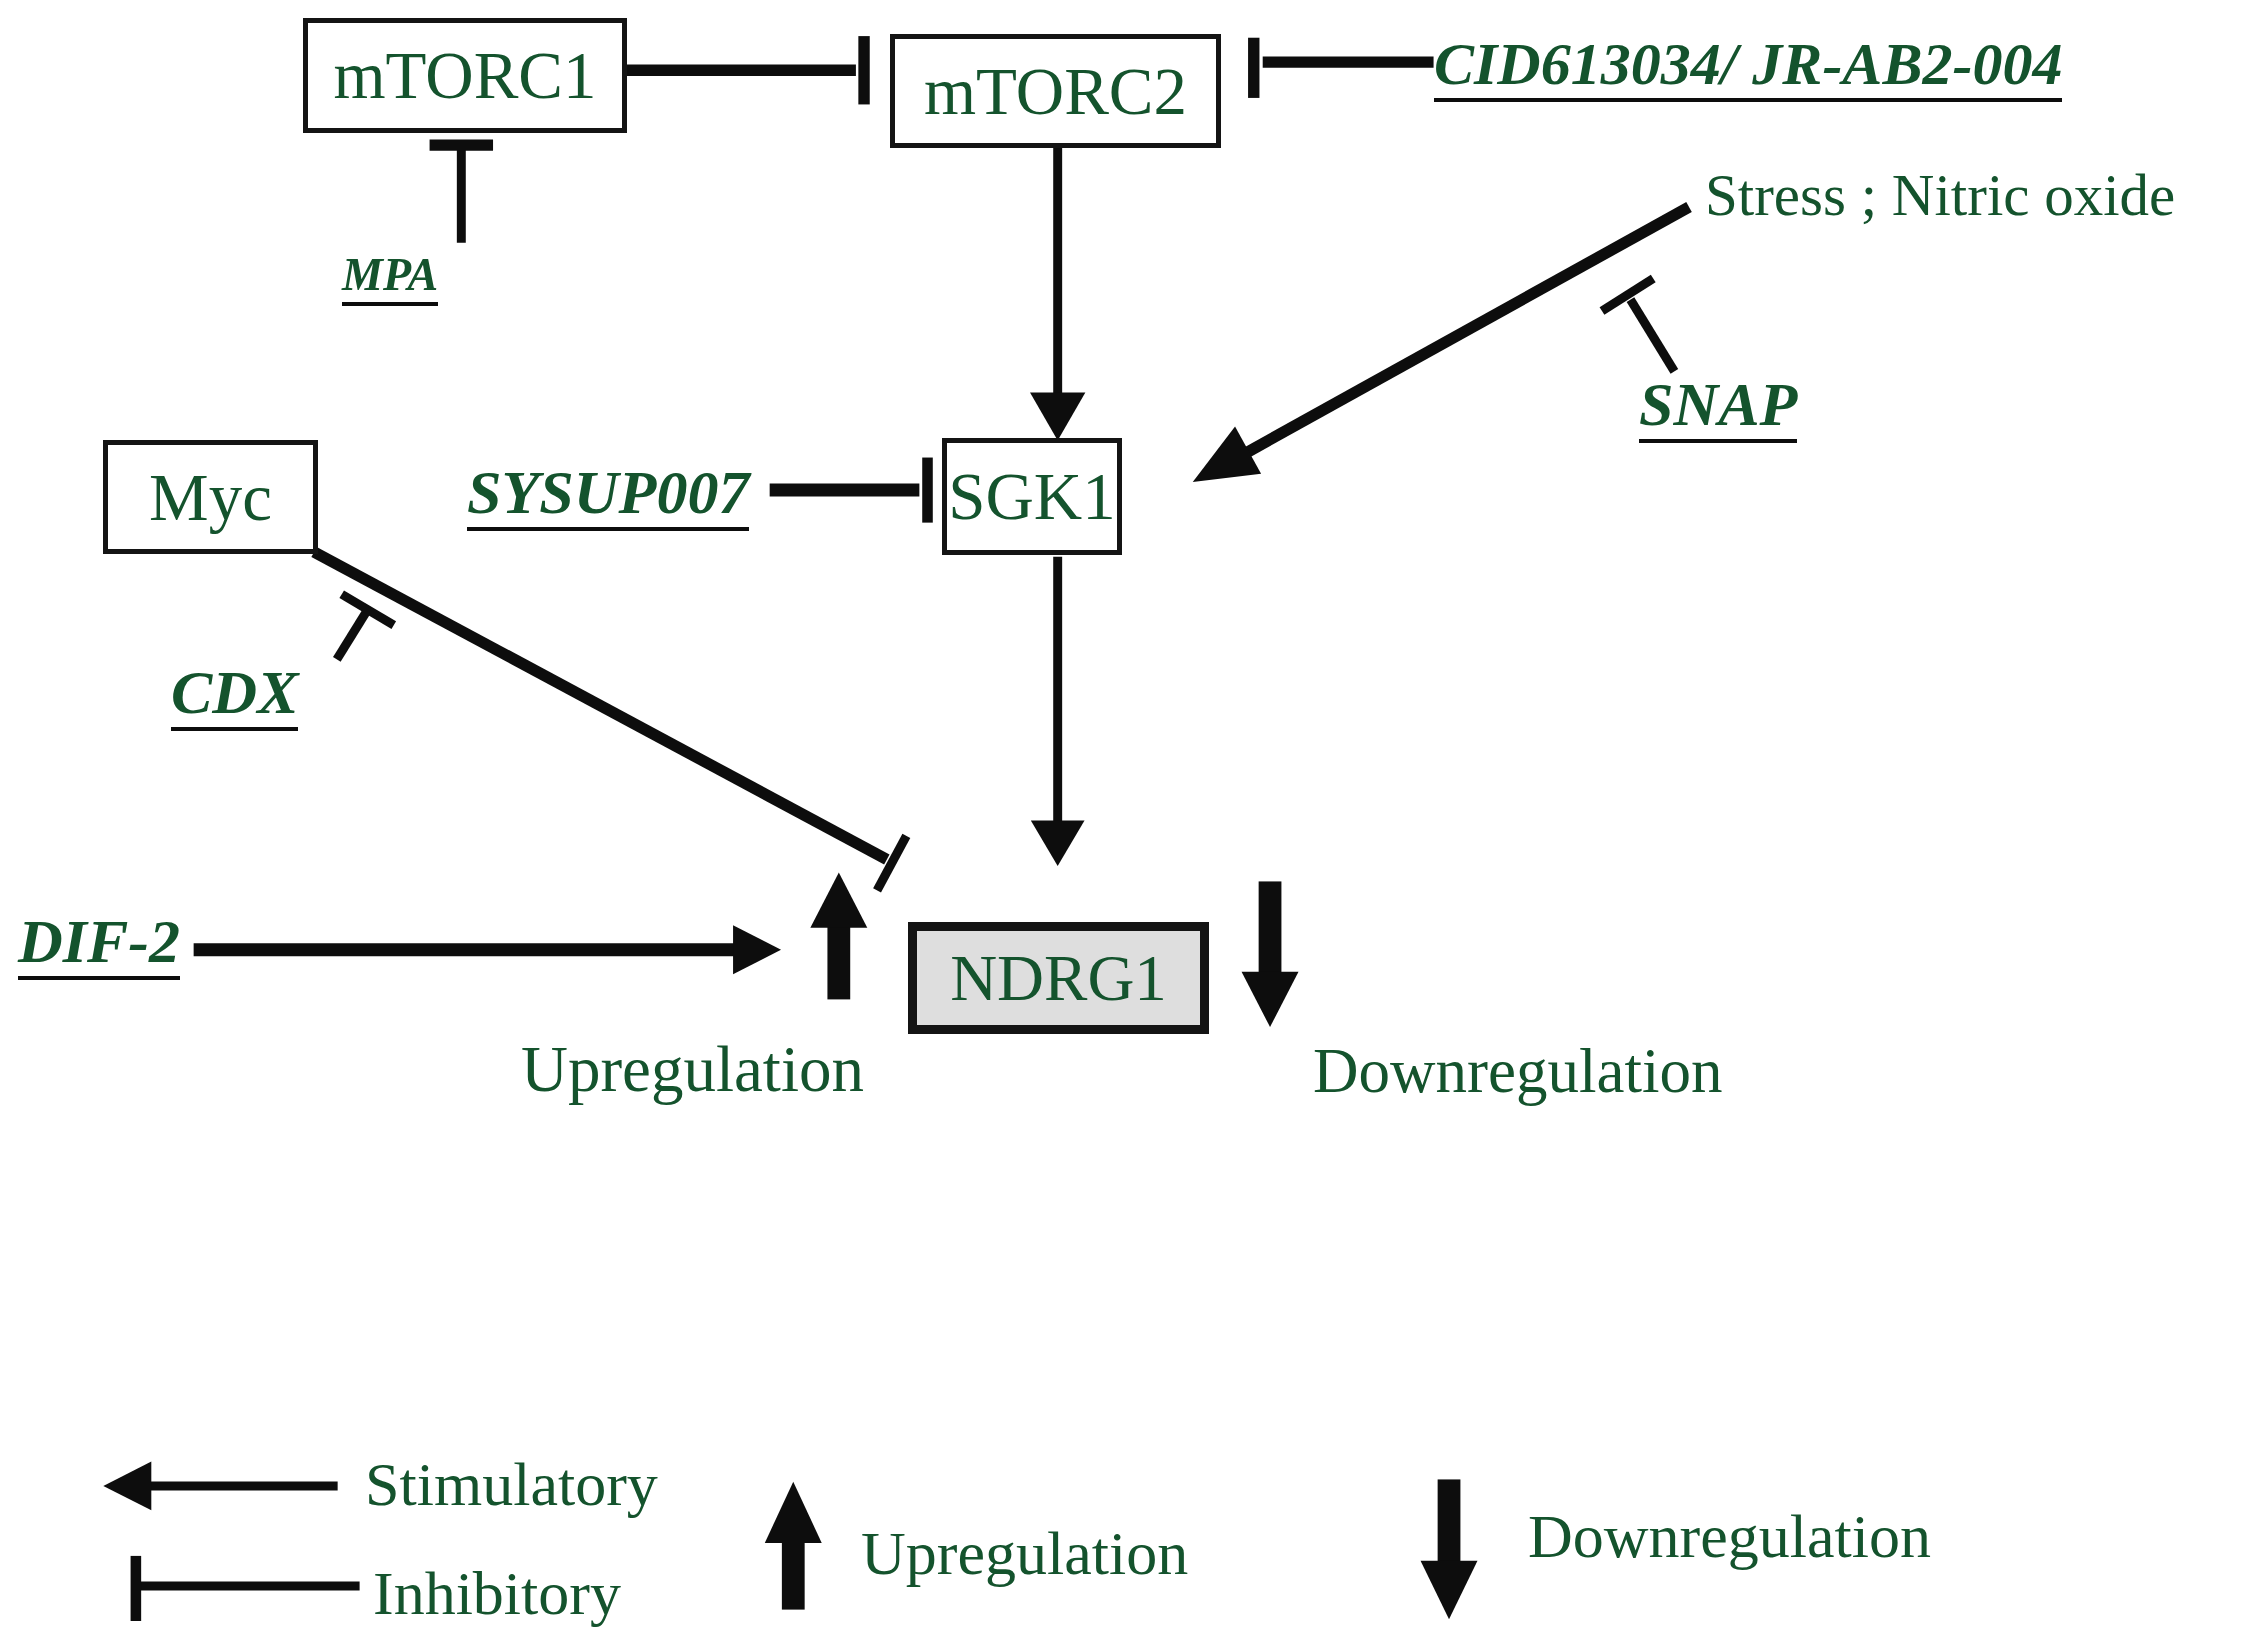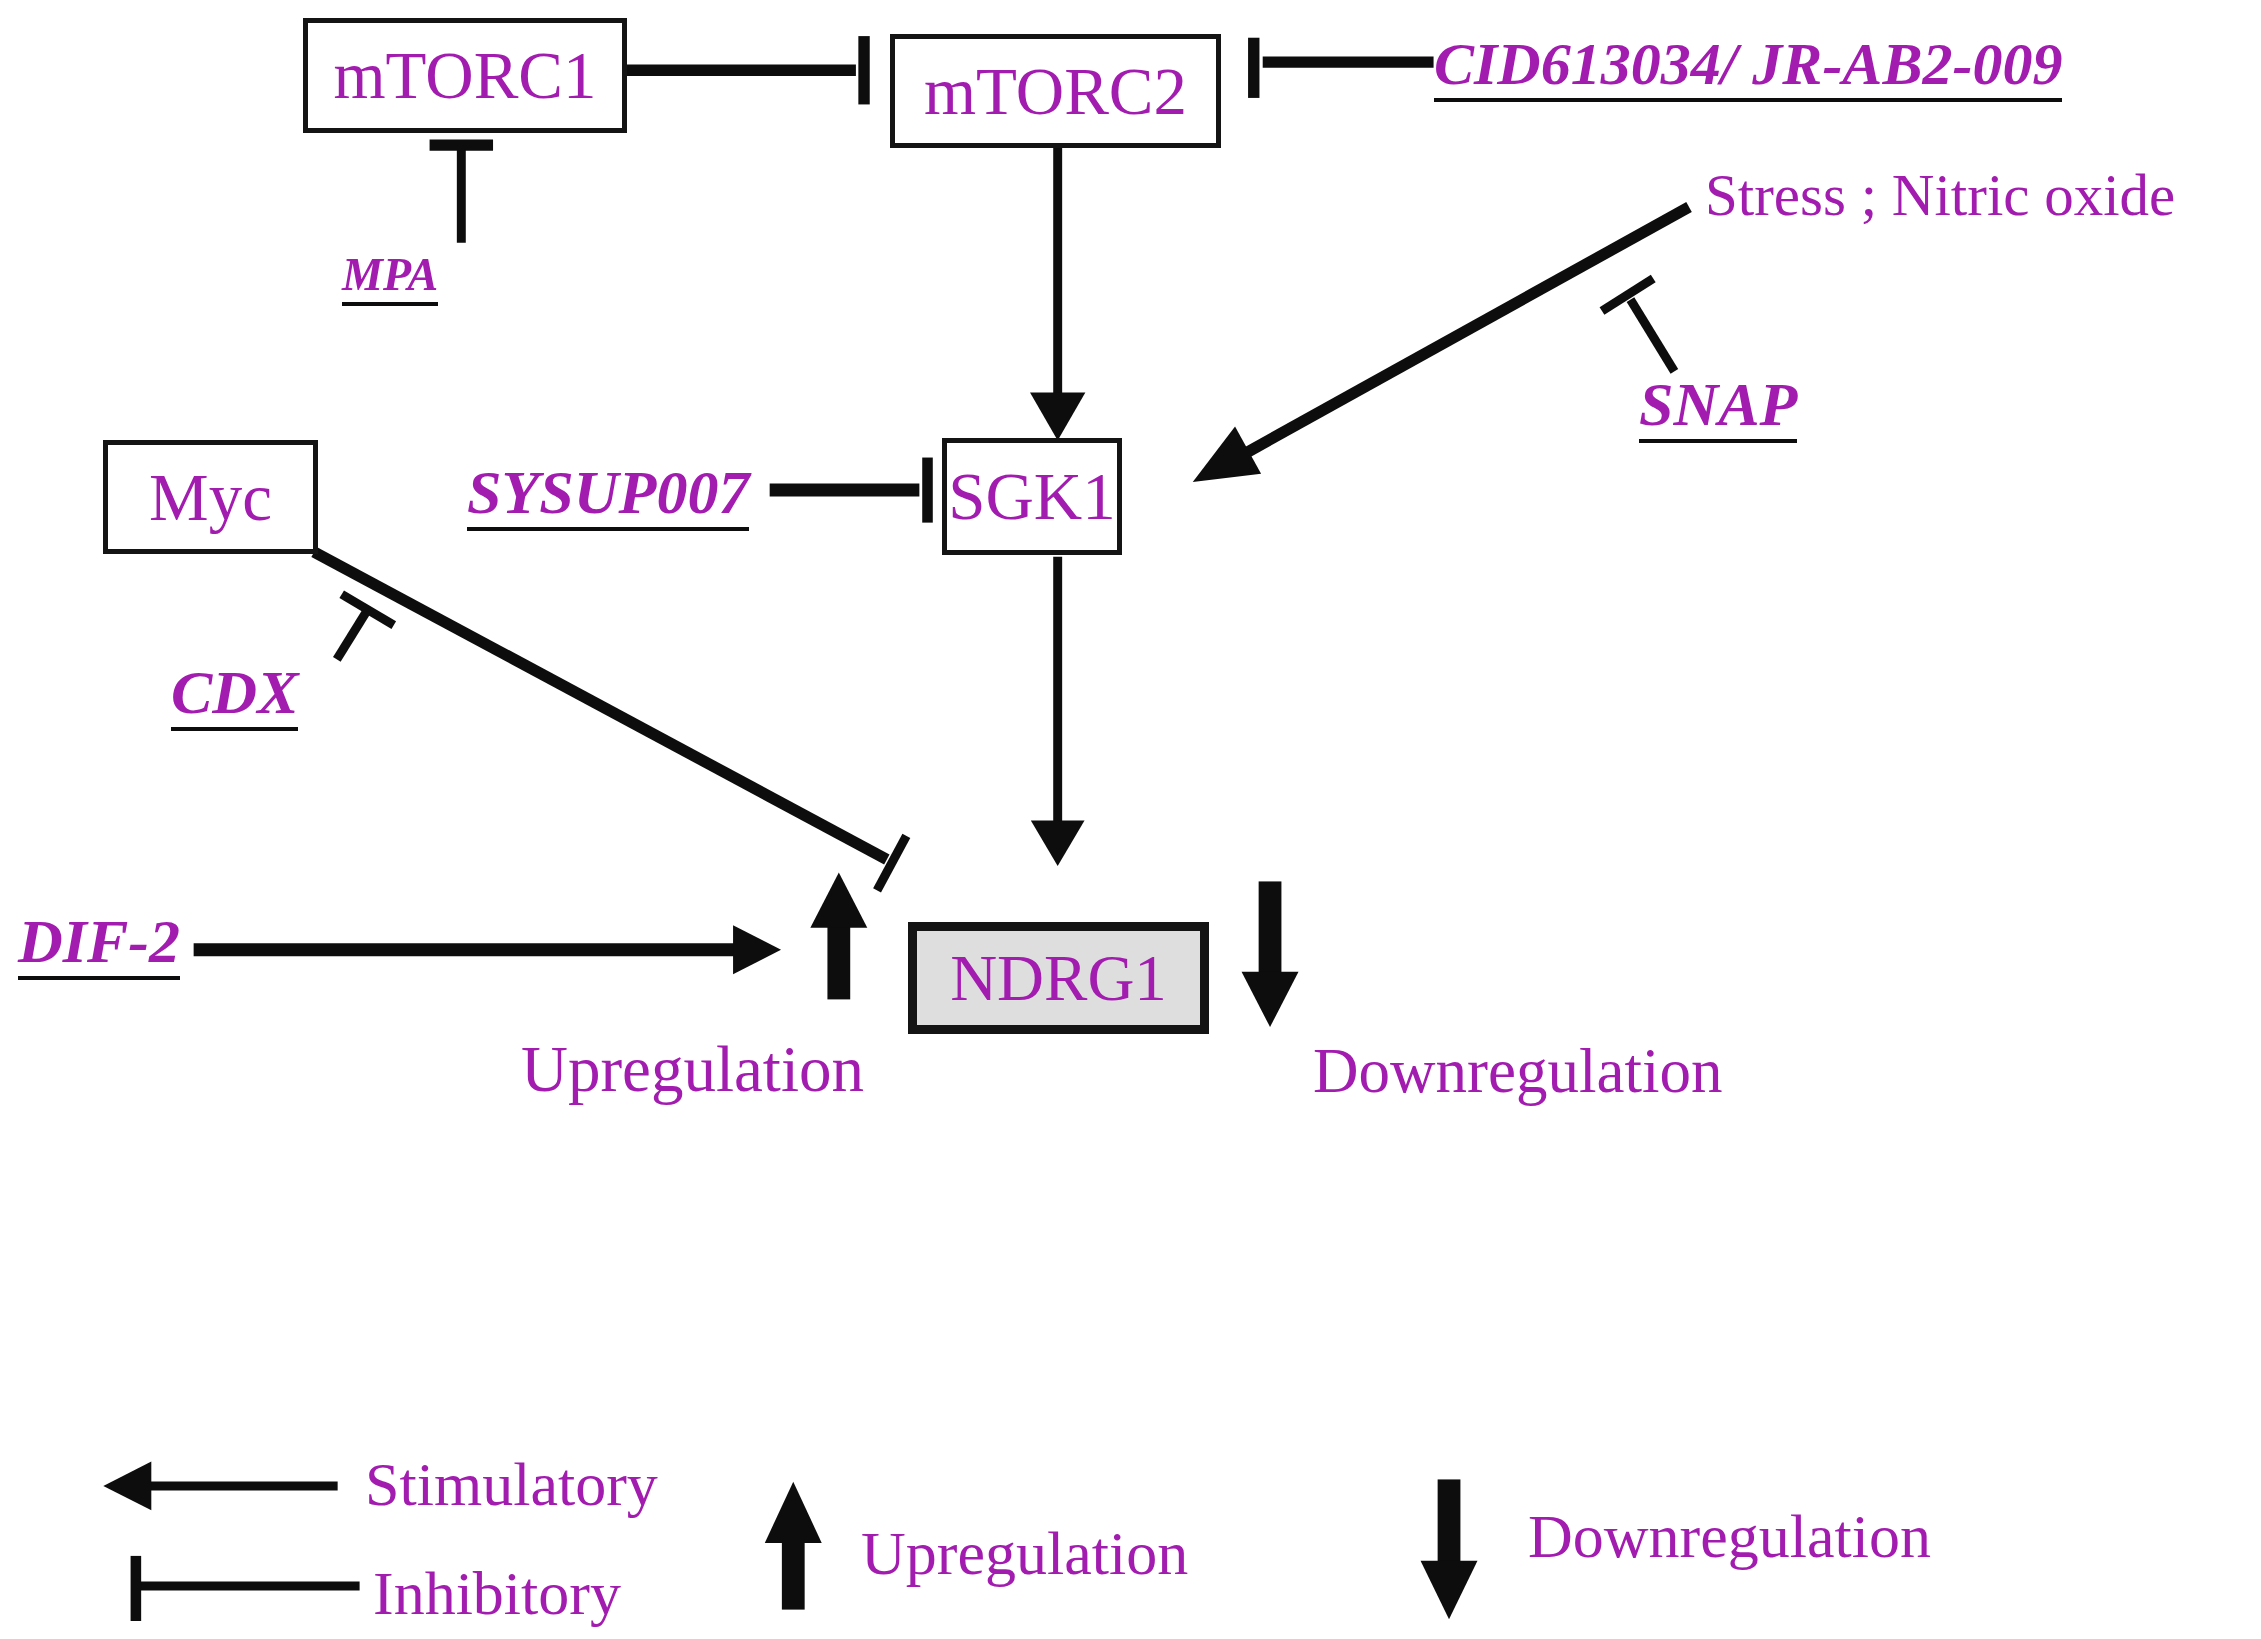--- a/index.html
+++ b/index.html
@@ -2,21 +2,21 @@
 <html style="font-size:13px"><head>
 <meta charset="utf-8">
 <style>
   html, body { margin: 0; padding: 0; background: #ffffff; }
   .canvas {
     position: relative;
     width: 2261px;
     height: 1640px;
     background: #ffffff;
     font-family: "Liberation Serif", "DejaVu Serif", serif;
-    color: #a21caf;
+    color: #14532d;
     overflow: hidden;
   }
   svg.wires {
     position: absolute;
     left: 0; top: 0;
     width: 2261px; height: 1640px;
   }
   svg.wires line { stroke: #0d0d0d; }
   svg.wires polygon, svg.wires rect { fill: #0d0d0d; }
   .node {
@@ -148,21 +148,21 @@
     <span>SGK1</span>
   </div>
   <div class="node" style="left:103px; top:440px; width:215px; height:114px;">
     <span>Myc</span>
   </div>
   <div class="node gene" style="left:908px; top:878px; width:301px; height:112px;">
     <span>NDRG1</span>
   </div>
 
   <div class="lbl drug" style="left:342px; top:252px; font-size:46px;">MPA</div>
-  <div class="lbl drug" style="left:1434px; top:34px; font-size:60px;">CID613034/ JR-AB2-009</div>
+  <div class="lbl drug" style="left:1434px; top:34px; font-size:60px;">CID613034/ JR-AB2-004</div>
   <div class="lbl drug" style="left:1639px; top:373px; font-size:62px;">SNAP</div>
   <div class="lbl drug" style="left:467px; top:461px; font-size:62px;">SYSUP007</div>
   <div class="lbl drug" style="left:171px; top:661px; font-size:62px;">CDX</div>
   <div class="lbl drug" style="left:18px; top:910px; font-size:62px;">DIF-2</div>
 
   <div class="lbl" style="left:1705px; top:166px; font-size:59px;">Stress ; Nitric oxide</div>
   <div class="lbl" style="left:521px; top:1037px; font-size:65px;">Upregulation</div>
   <div class="lbl" style="left:1313px; top:1040px; font-size:63px;">Downregulation</div>
 
   <div class="lbl" style="left:365px; top:1453px;">Stimulatory</div>

